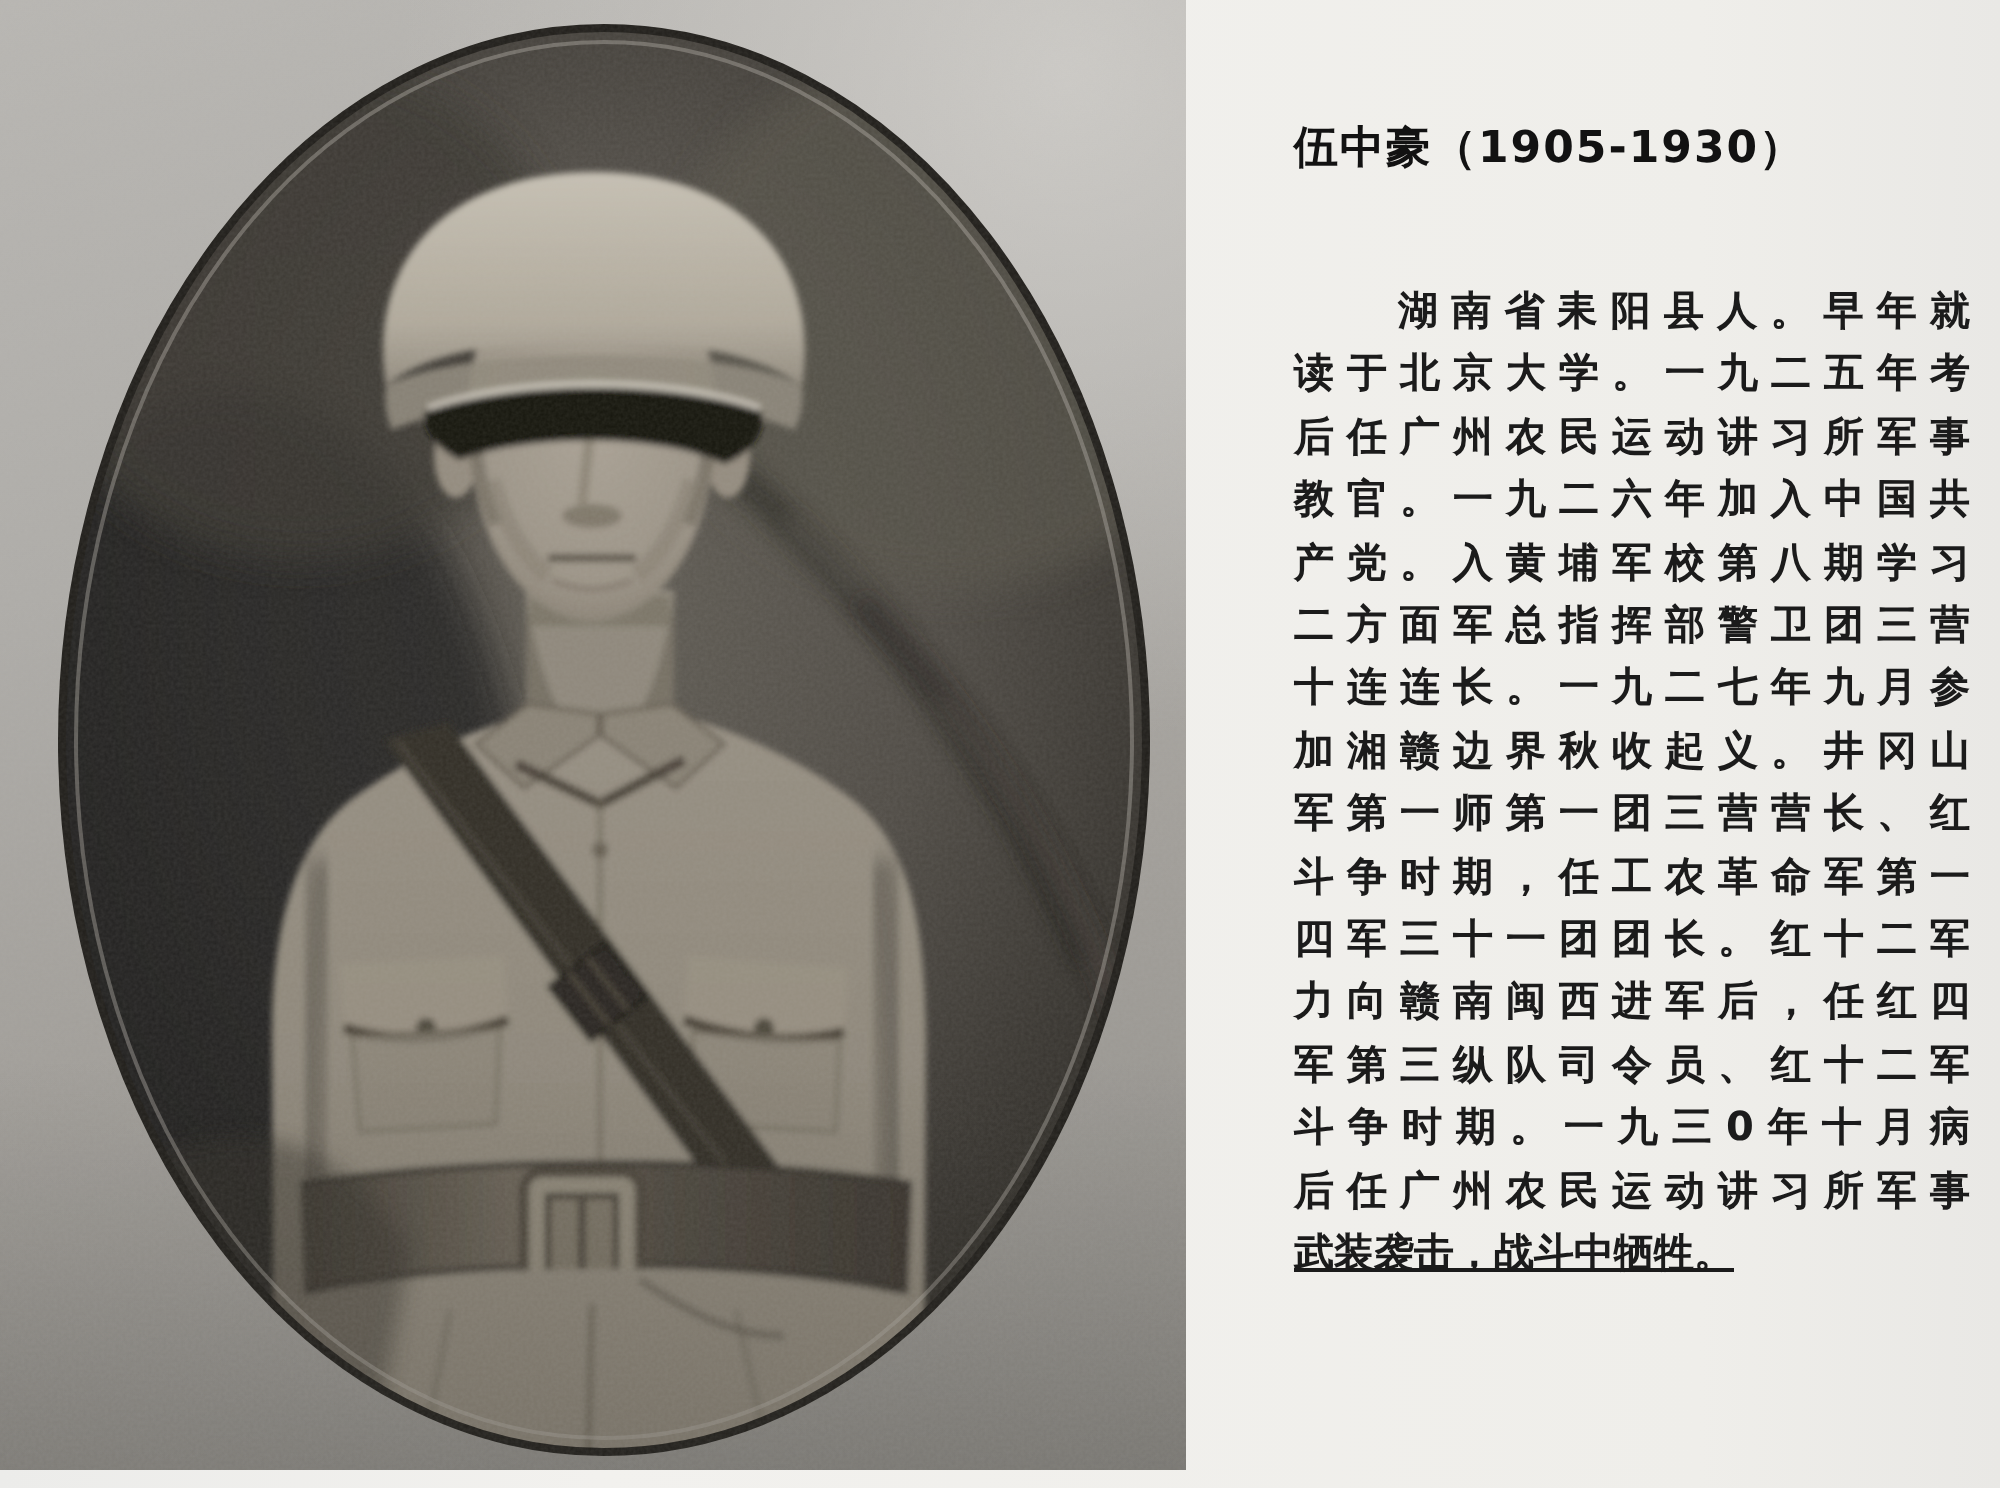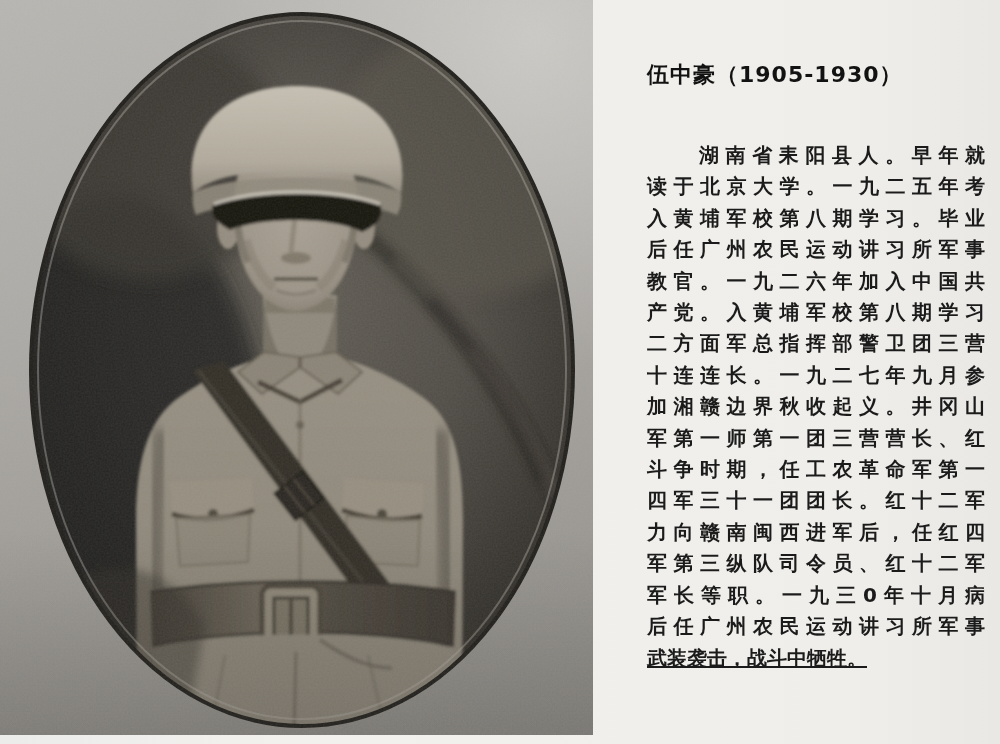--- a/index.html
+++ b/index.html
@@ -202,31 +202,30 @@
       <rect width="593" height="735" fill="url(#vign)"></rect>
       <rect width="593" height="735" filter="url(#grain)" opacity="0.55"></rect>
     </svg>
   </div>
 
   <div class="text-col">
     <h1 class="title">伍中豪（1905-1930）</h1>
     <div class="bio">
       <div class="bio-line first">湖南省耒阳县人。早年就</div>
       <div class="bio-line">读于北京大学。一九二五年考</div>
-      <div class="bio-line">入黄埔军校第八期学习。毕业</div>
       <div class="bio-line">后任广州农民运动讲习所军事</div>
       <div class="bio-line">教官。一九二六年加入中国共</div>
       <div class="bio-line">产党。入黄埔军校第八期学习</div>
       <div class="bio-line">二方面军总指挥部警卫团三营</div>
       <div class="bio-line">十连连长。一九二七年九月参</div>
       <div class="bio-line">加湘赣边界秋收起义。井冈山</div>
       <div class="bio-line">军第一师第一团三营营长、红</div>
       <div class="bio-line">斗争时期，任工农革命军第一</div>
       <div class="bio-line">四军三十一团团长。红十二军</div>
       <div class="bio-line">力向赣南闽西进军后，任红四</div>
       <div class="bio-line">军第三纵队司令员、红十二军</div>
-      <div class="bio-line">军长等职。一九三0年十月病</div>
+      <div class="bio-line">斗争时期。一九三0年十月病</div>
       <div class="bio-line">后任广州农民运动讲习所军事</div>
       <div class="bio-line last">武装袭击，战斗中牺牲。</div>
     </div>
   </div>
 
 </div>
 
 </body></html>

